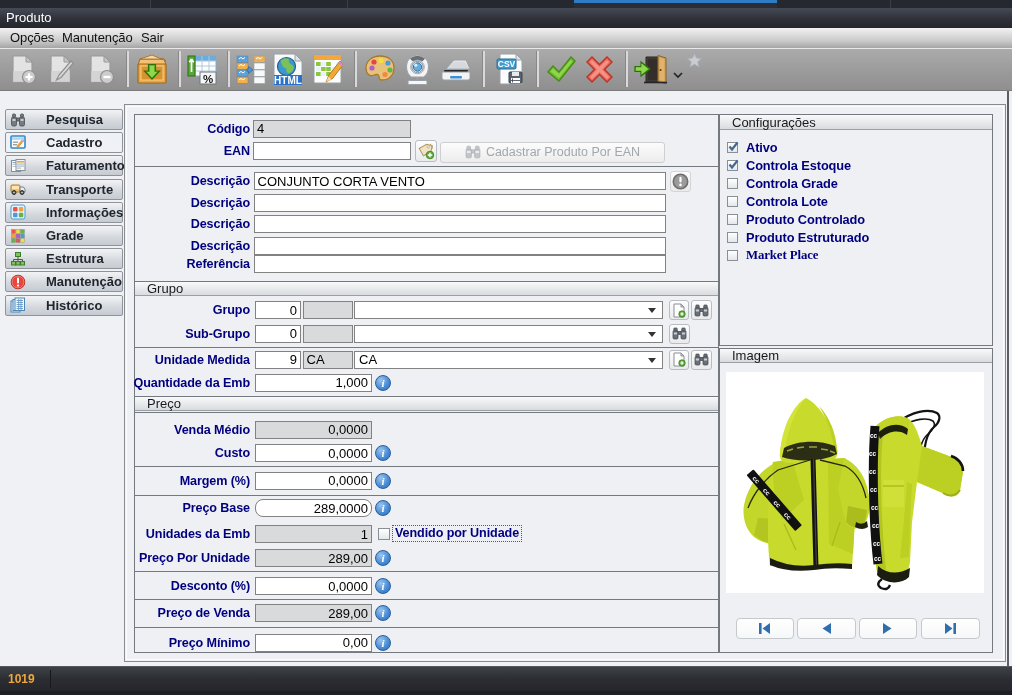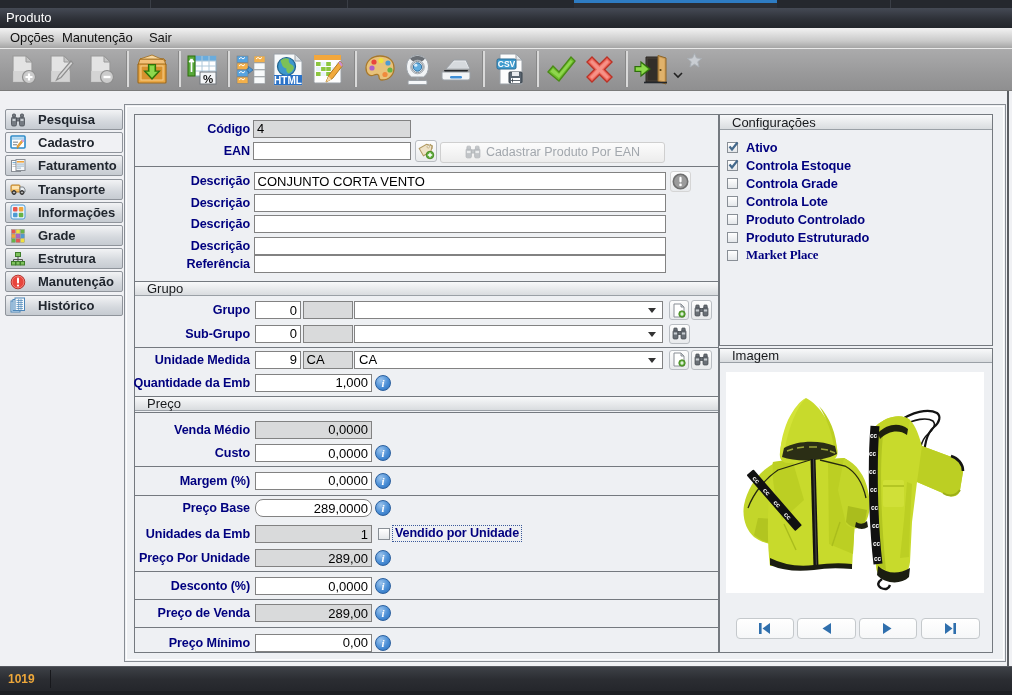--- a/index.html
+++ b/index.html
@@ -12,42 +12,42 @@
 .inp.dis { background:#d9dadb; }
 .combo { position:absolute; background:#fff; border:1px solid #828282; font:13px "Liberation Sans",sans-serif; display:flex; align-items:center; padding:0 4px; }
 .combo .arr { position:absolute; right:6px; top:50%; margin-top:-2px; width:0; height:0; border-left:4px solid transparent; border-right:4px solid transparent; border-top:5px solid #333; }
 .sect { position:absolute; border:1px solid #74797f; background:#eef0f3; }
 .shdr { position:absolute; background:linear-gradient(#f8f9fa,#d9dcdf); border-bottom:1px solid #9aa0a6; font:13px "Liberation Sans",sans-serif; color:#17191c; display:flex; align-items:center; padding-left:12px; }
 .ibtn { position:absolute; background:linear-gradient(#fdfdfd,#e8eaec); border:1px solid #b9bdc2; border-radius:3px; display:flex; align-items:center; justify-content:center; }
 .info { position:absolute; width:16px; height:16px; border-radius:50%; background:radial-gradient(circle at 35% 30%, #9cc4ec, #4a8ed6 55%, #2a6db8); border:1px solid #2a5f9e; color:#fff; font:bold italic 11px "Liberation Serif",serif; display:flex; align-items:center; justify-content:center; }
 .sbtn { position:absolute; left:5px; width:118px; height:21px; border:1px solid #8f949b; border-radius:2px; background:linear-gradient(#f2f3f5,#d4d8dd 60%,#c6cbd1); display:flex; align-items:center; font:bold 13px "Liberation Sans",sans-serif; color:#20262e; }
 .sbtn.active { background:#f0f1f4; }
 .sbtn .ic { width:16px; height:16px; margin:0 6px 0 4px; flex:0 0 16px; }
-.sbtn span { margin-left:6px; }
+.sbtn span { margin-left:14px; }
 .chk { position:absolute; width:12px; height:12px; background:linear-gradient(#fff,#e4e7ea); border:1px solid #898f96; }
 .clbl { position:absolute; font:bold 12.8px "Liberation Sans",sans-serif; letter-spacing:-0.1px; color:#00007f; }
 .navbtn { position:absolute; height:21px; background:linear-gradient(#ffffff,#f6f7f8); border:1px solid #c5c9cc; border-radius:4px; display:flex; align-items:center; justify-content:center; }
 .tsep { position:absolute; top:51px; width:2px; height:36px; background:#d9d9d9; box-shadow:-1px 0 0 #888; }
 </style>
 </head>
 <body>
 
 <div class="abs" style="left:0;top:0;width:1012px;height:8px;background:#25282e;"></div>
 <div class="abs" style="left:150px;top:0;width:1px;height:8px;background:#3a3e46;"></div>
 <div class="abs" style="left:347px;top:0;width:1px;height:8px;background:#3a3e46;"></div>
 <div class="abs" style="left:574px;top:0;width:203px;height:8px;background:#2b2e35;"></div>
 <div class="abs" style="left:574px;top:0;width:203px;height:3px;background:#2e7cc3;"></div>
 <div class="abs" style="left:890px;top:0;width:1px;height:8px;background:#3a3e46;"></div>
 
 <div class="abs" style="left:0;top:8px;width:1012px;height:20px;background:linear-gradient(#454a55,#2e3138 55%,#23262b);color:#fff;font:13px 'Liberation Sans',sans-serif;line-height:20px;padding-left:6px;">Produto</div>
 
 <div class="abs" style="left:0;top:28px;width:1012px;height:20px;background:linear-gradient(#f2f2f2,#c9c9c9 65%,#a5a5a5);">
   <span style="position:absolute;left:10px;top:2px;font:13px 'Liberation Sans',sans-serif;letter-spacing:-0.1px;color:#111;">Opções</span>
   <span style="position:absolute;left:62px;top:2px;font:13px 'Liberation Sans',sans-serif;letter-spacing:-0.1px;color:#111;">Manutenção</span>
-  <span style="position:absolute;left:149px;top:2px;font:13px 'Liberation Sans',sans-serif;letter-spacing:-0.1px;color:#111;">Sair</span>
+  <span style="position:absolute;left:141px;top:2px;font:13px 'Liberation Sans',sans-serif;letter-spacing:-0.1px;color:#111;">Sair</span>
 </div>
 
 <div class="abs" style="left:0;top:48px;width:1012px;height:43px;background:linear-gradient(#ababac,#99999a 60%,#8f8f90);border-top:1px solid #e8e8e8;border-bottom:1px solid #7a7a7a;"></div>
 <div class="tsep" style="left:127px;"></div>
 <div class="tsep" style="left:179px;"></div>
 <div class="tsep" style="left:228px;"></div>
 <div class="tsep" style="left:355px;"></div>
 <div class="tsep" style="left:483px;"></div>
 <div class="tsep" style="left:537px;"></div>
 <div class="tsep" style="left:626px;"></div>

